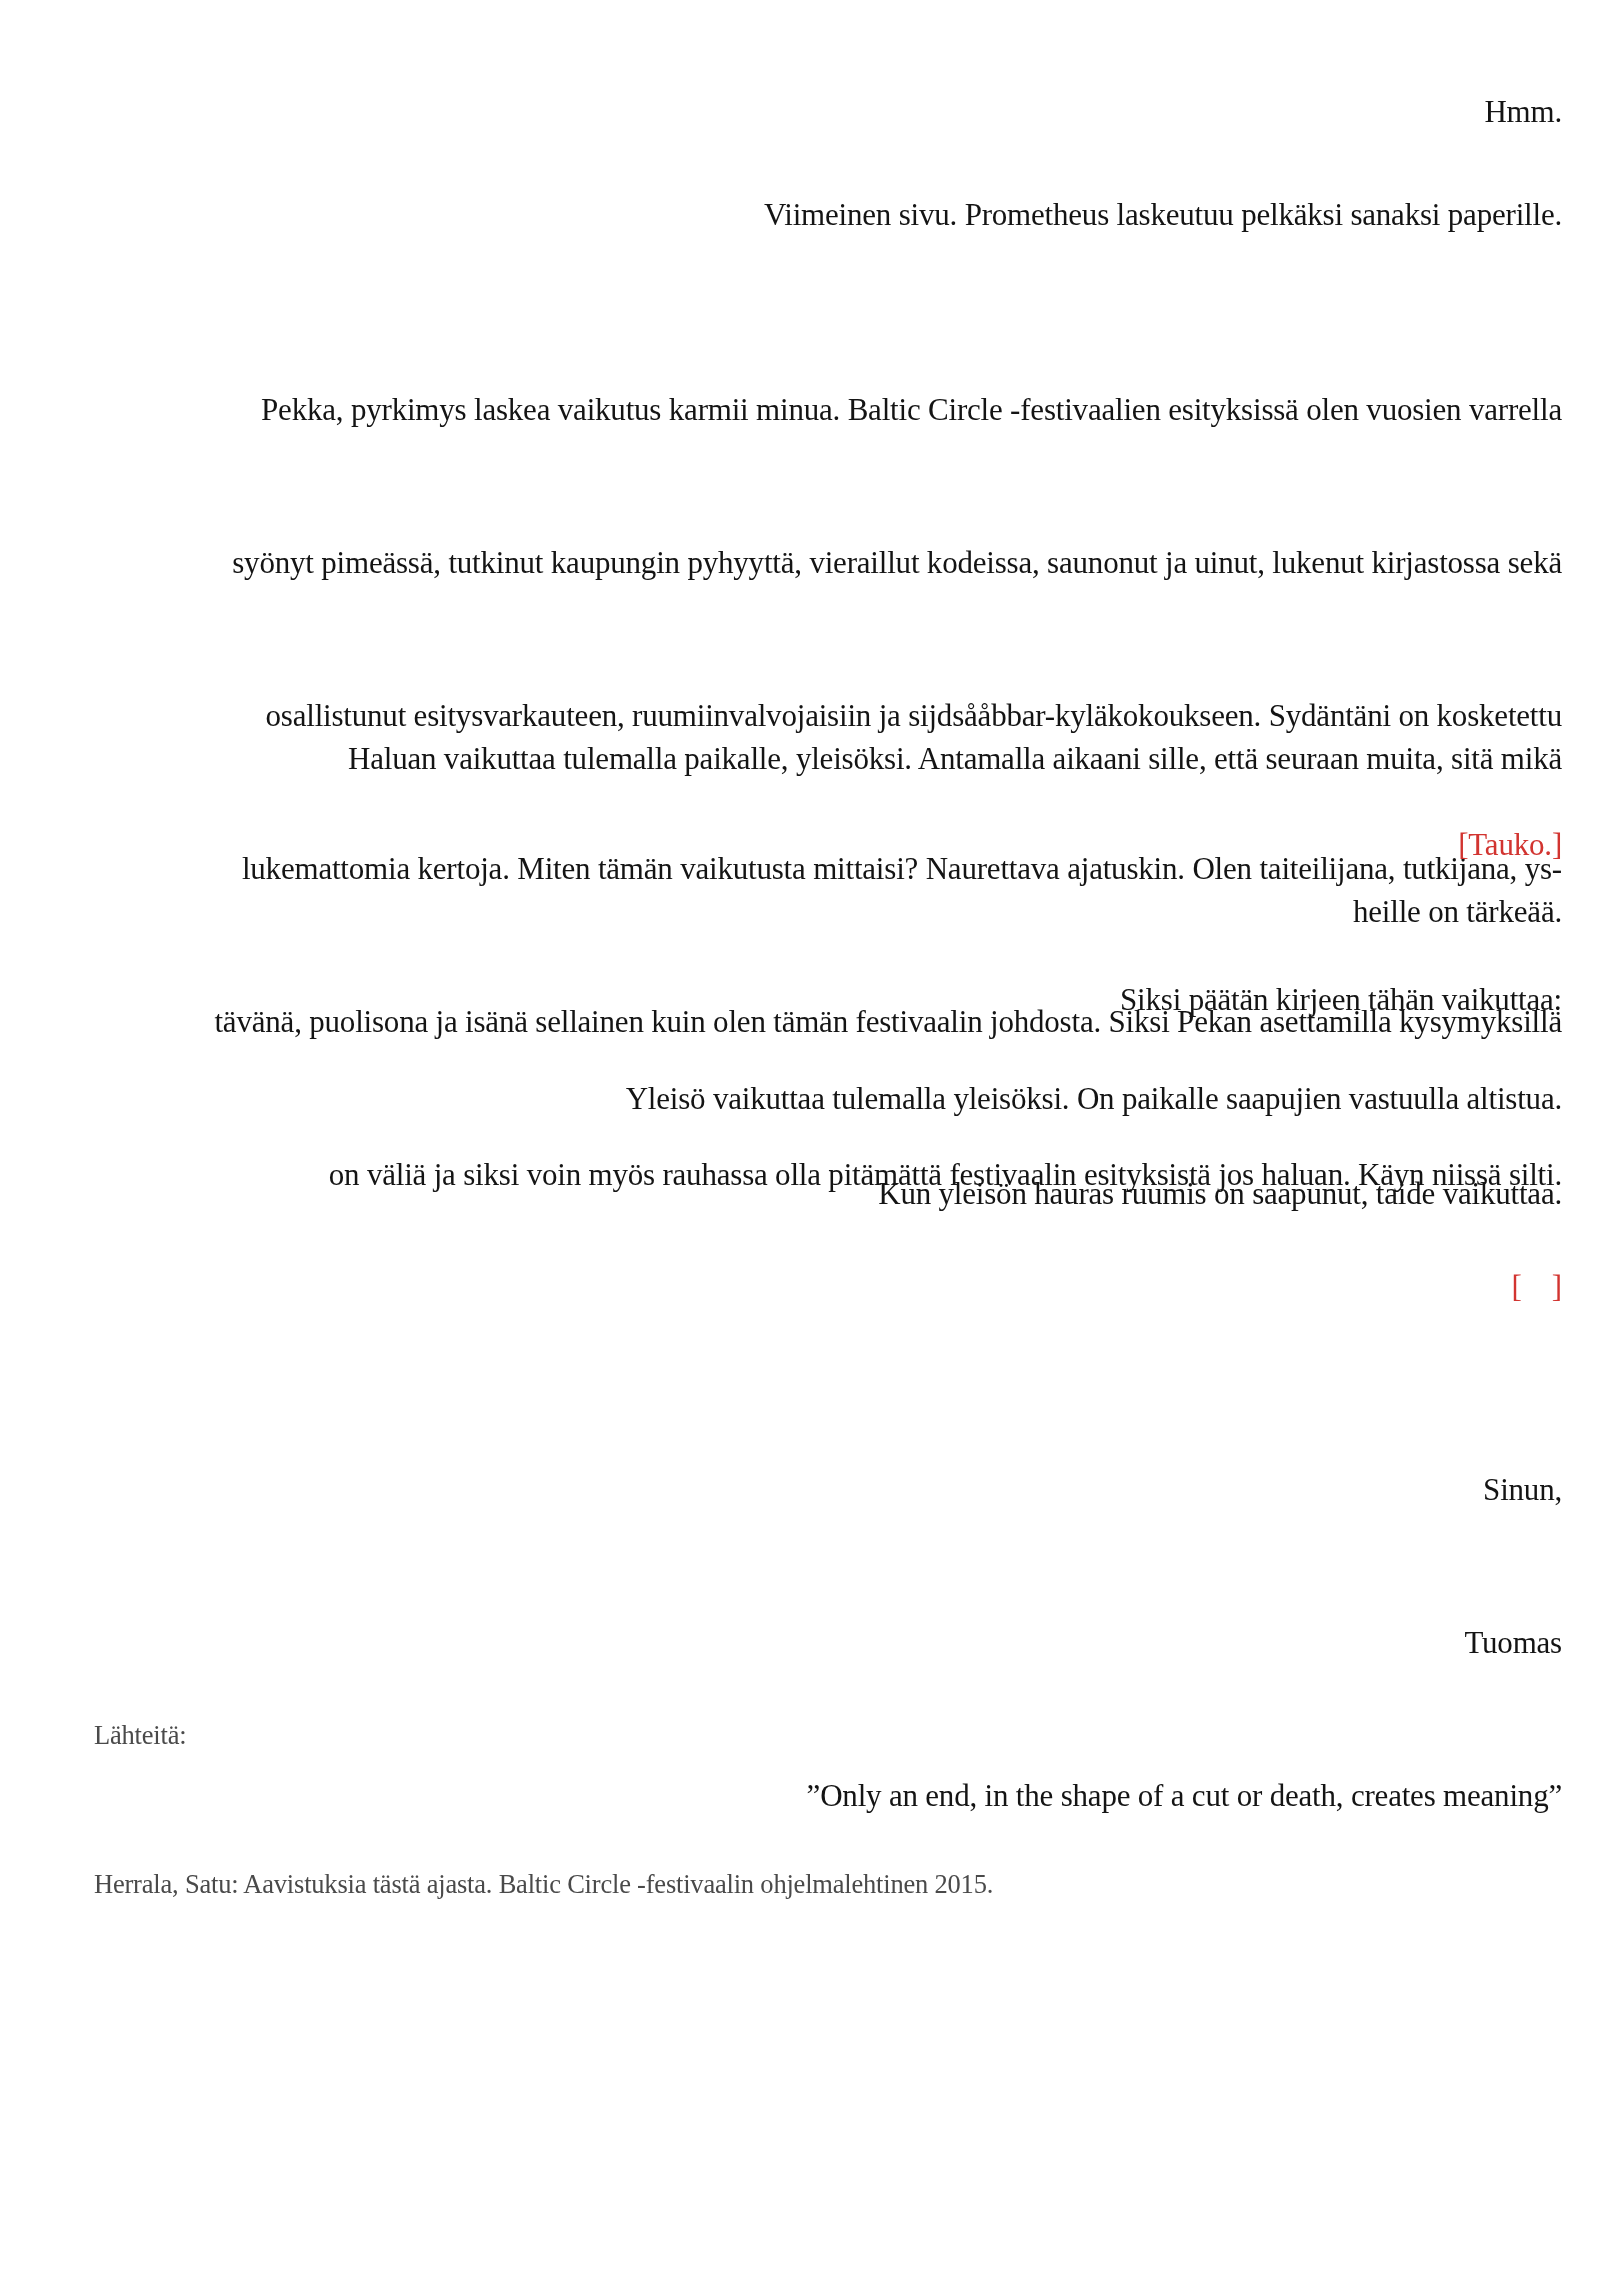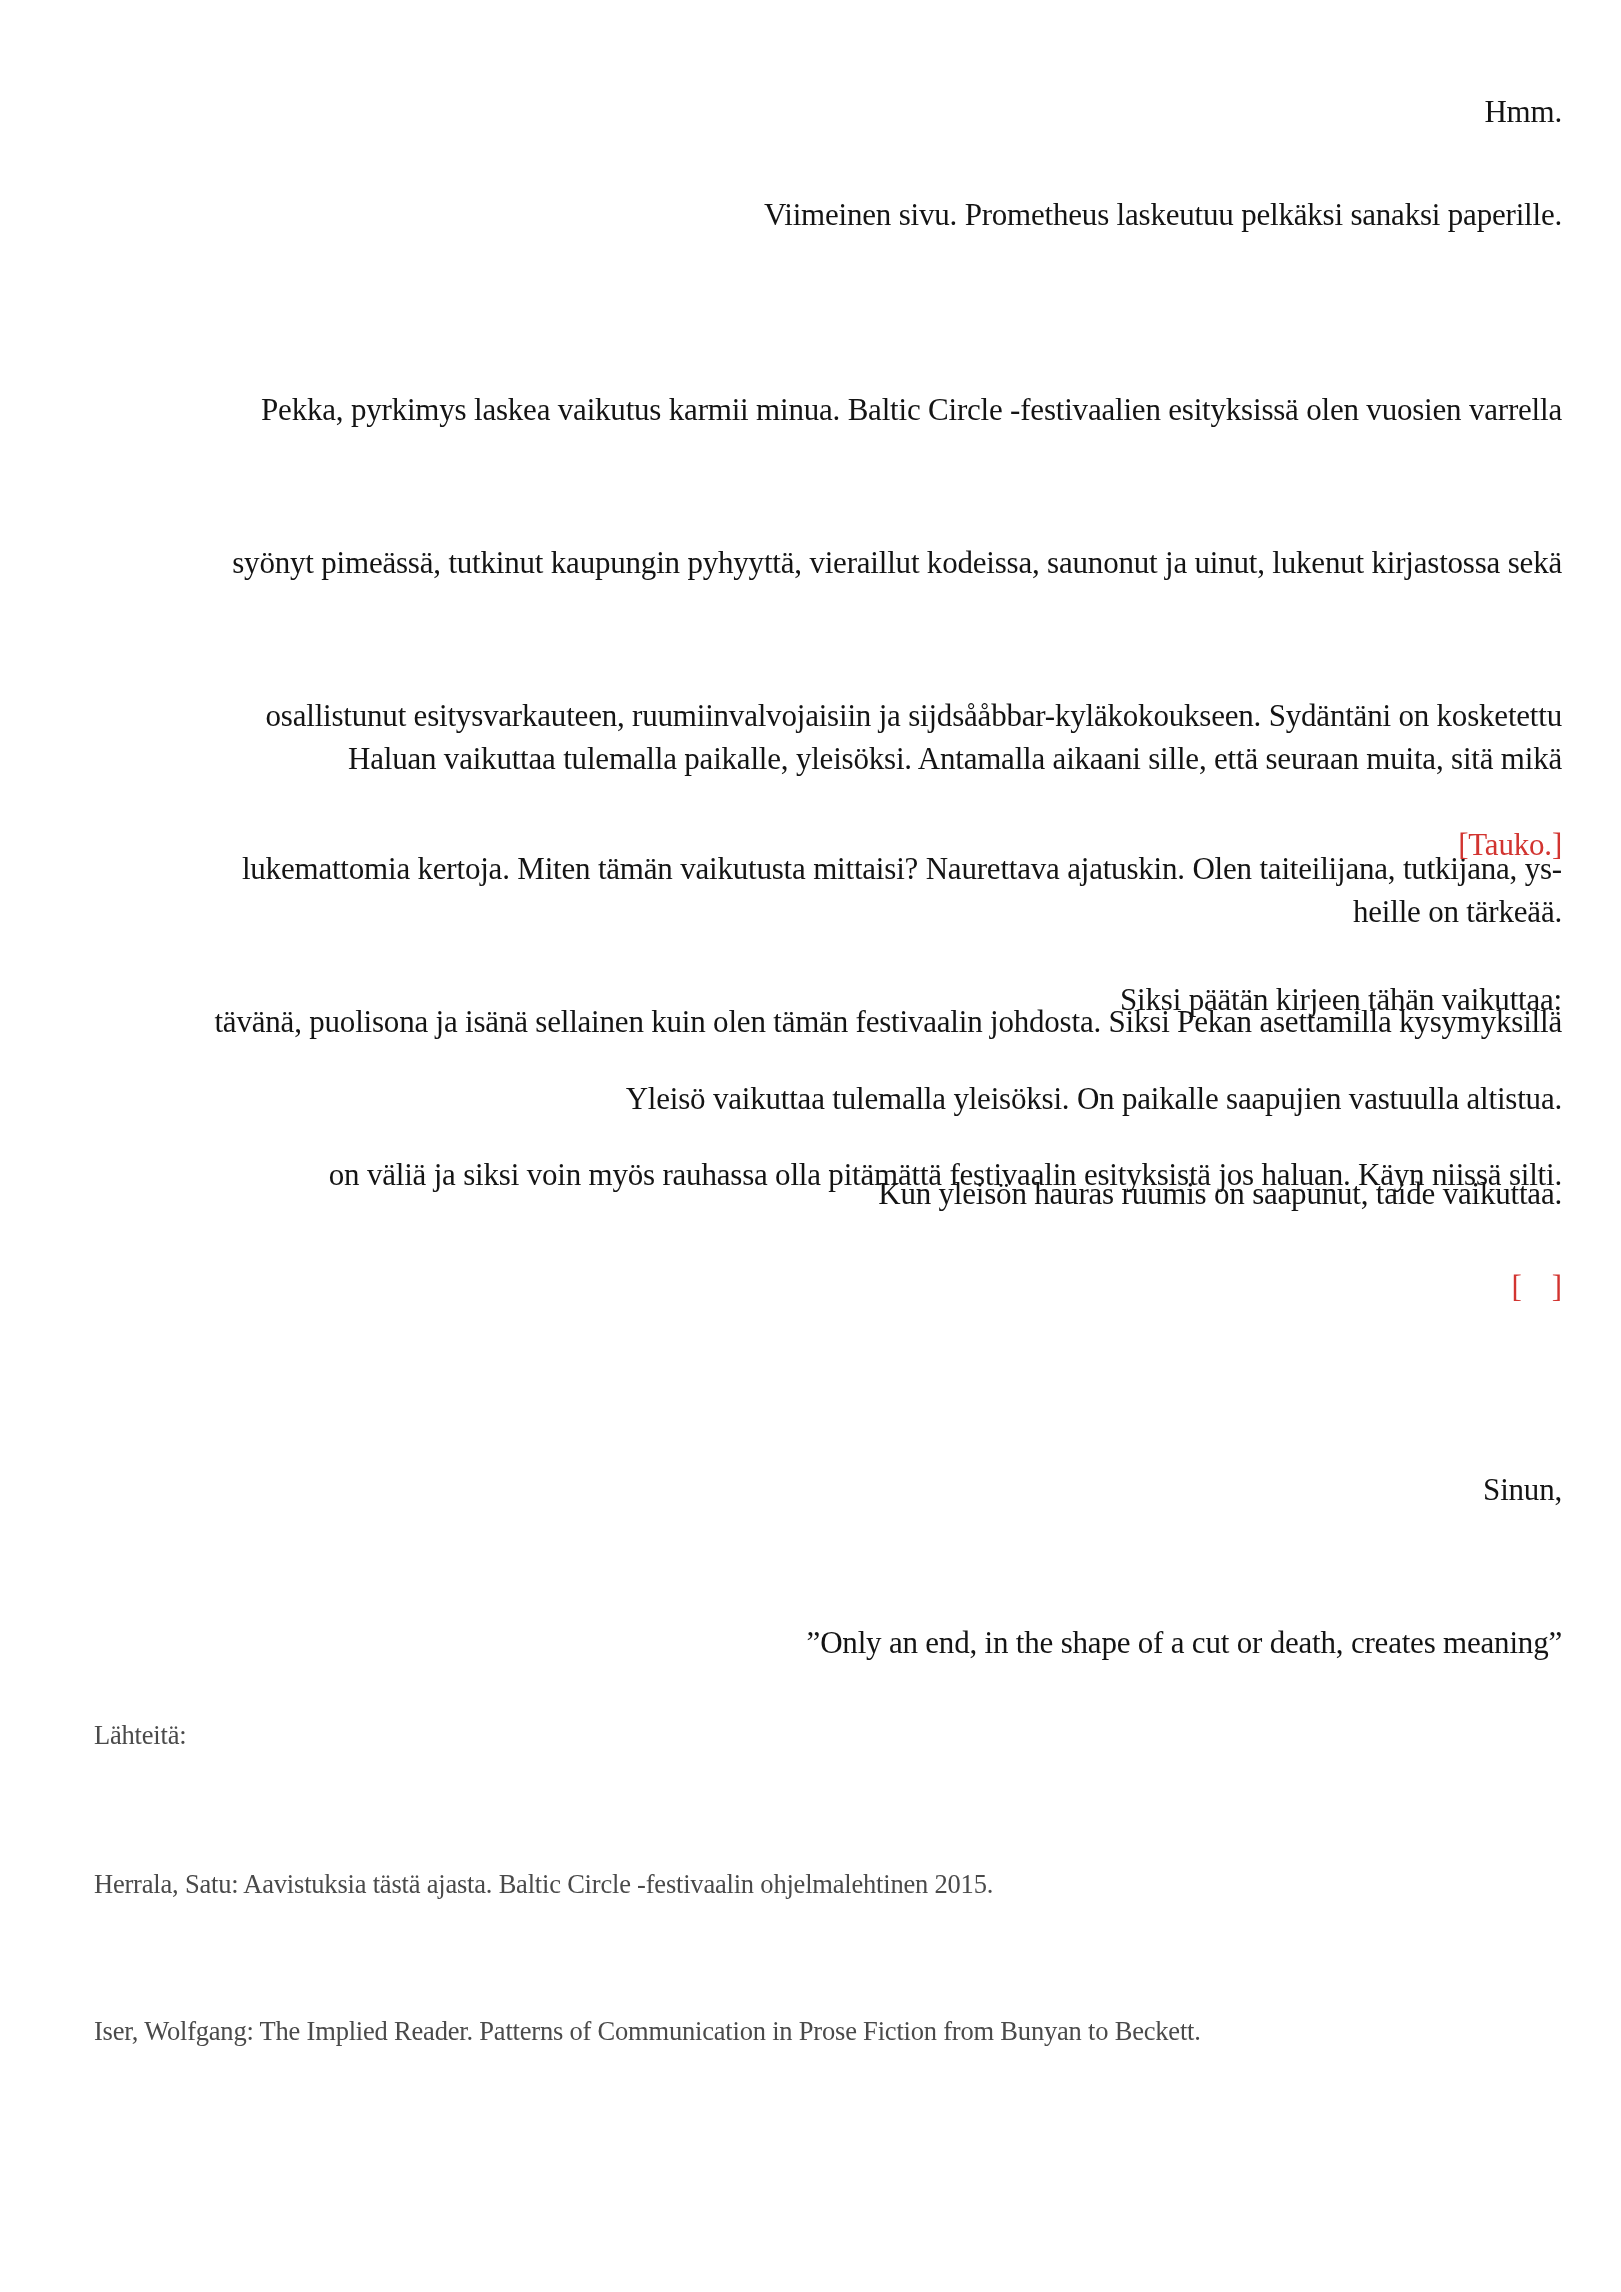--- a/index.html
+++ b/index.html
@@ -71,28 +71,28 @@
   <div class="block body-text" style="top:974px">Siksi päätän kirjeen tähän vaikuttaa:</div>
 
   <div class="block body-text" style="top:1073px">Yleisö vaikuttaa tulemalla yleisöksi. On paikalle saapujien vastuulla altistua.</div>
 
   <div class="block body-text" style="top:1168px">Kun yleisön hauras ruumis on saapunut, taide vaikuttaa.</div>
 
   <div class="block body-text red" style="top:1261px">[    ]</div>
 
   <div class="block body-text" style="top:1362px">
     <div>Sinun,</div>
+    <div>Tuomas</div>
     <div class="italic">”Only an end, in the shape of a cut or death, creates meaning”</div>
   </div>
 
   <div class="block sources-text" style="top:1711px">Lähteitä:</div>
 
   <div class="block sources-text" style="top:1762px">
     <div>Herrala, Satu: Aavistuksia tästä ajasta. Baltic Circle -festivaalin ohjelmalehtinen 2015.</div>
-    <div>Iser, Wolfgang: The Implied Reader. Patterns of Communication in Prose Fiction from Bunyan to Beckett.</div>
     
     
     
     
     
     
   </div>
 
 </div>
 

